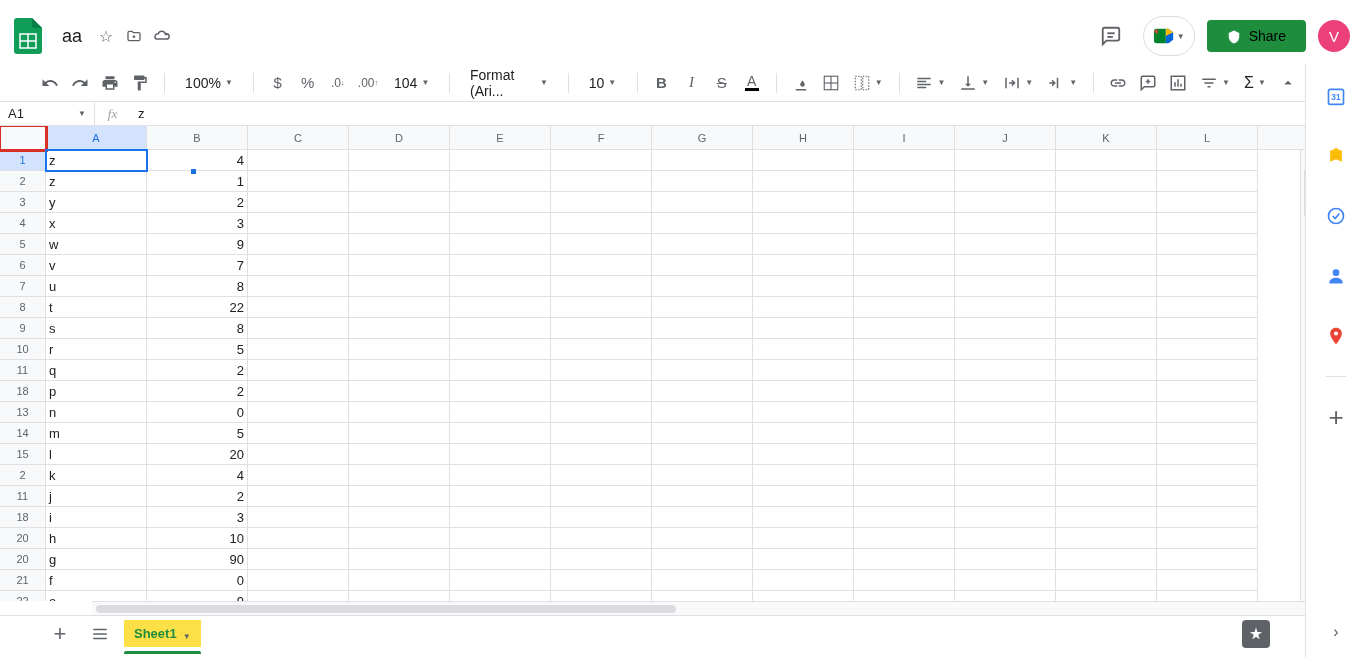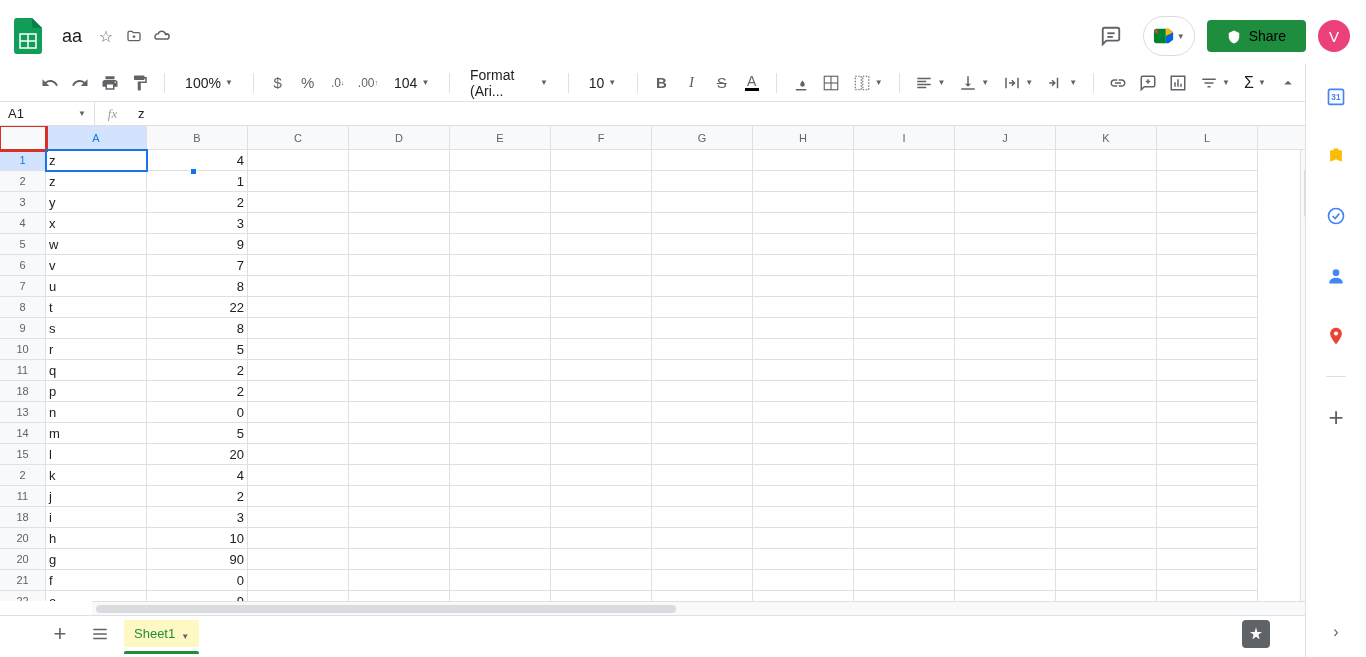--- a/index.html
+++ b/index.html
@@ -48,21 +48,21 @@
 .cell.num { justify-content: flex-end; }
 .cell.selected { outline: 2px solid #1a73e8; outline-offset: -1px; z-index: 2; }
 .selection-handle { position: absolute; width: 7px; height: 7px; background: #1a73e8; border: 1px solid #fff; top: 18px; left: 144px; z-index: 3; }
 .scrollbar-v { position: absolute; right: 0; top: 24px; bottom: 0; width: 14px; background: #f8f9fa; border-left: 1px solid #e0e0e0; }
 .scrollbar-v::before { content: ''; position: absolute; top: 18px; left: 3px; width: 8px; height: 50px; background: #dadce0; border-radius: 4px; }
 .scrollbar-h { position: absolute; bottom: 0; left: 46px; right: 14px; height: 14px; background: #f8f9fa; border-top: 1px solid #e0e0e0; display: flex; align-items: center; }
 .scrollbar-h .thumb { width: 580px; height: 8px; background: #dadce0; border-radius: 4px; margin-left: 4px; }
 .scrollbar-h .arrows { margin-left: auto; display: flex; gap: 2px; }
 .sheet-tabs { display: flex; align-items: center; height: 36px; border-top: 1px solid #e0e0e0; padding: 0 44px; gap: 8px; }
 .tab-btn { width: 32px; height: 32px; display: flex; align-items: center; justify-content: center; cursor: pointer; color: #5f6368; }
-.sheet-tab { padding: 6px 10px; font-size: 13px; color: #1e8e3e; border-bottom: 0; display: flex; align-items: flex-end; gap: 6px; cursor: pointer; font-weight: 400; background: #fef9c3; position: relative; }
+.sheet-tab { padding: 6px 10px; font-size: 13px; color: #1e8e3e; border-bottom: 0; display: flex; align-items: flex-end; gap: 6px; cursor: pointer; font-weight: 700; background: #fde047; position: relative; }
 .sheet-tab::after { content: ''; position: absolute; bottom: -7px; left: 0; right: 0; height: 3px; background: #1e8e3e; border-radius: 2px 2px 0 0; }
 .explore-btn { margin-left: auto; width: 28px; height: 28px; background: #5f6368; border-radius: 4px; display: flex; align-items: center; justify-content: center; cursor: pointer; color: #fff; }
 .side-panel { position: absolute; right: 0; top: 64px; bottom: 0; width: 61px; border-left: 1px solid #e0e0e0; display: flex; flex-direction: column; align-items: center; padding-top: 12px; gap: 20px; background: #fff; }
 .side-icon { width: 40px; height: 40px; display: flex; align-items: center; justify-content: center; cursor: pointer; border-radius: 50%; }
 .side-divider { width: 20px; height: 1px; background: #e0e0e0; }
 .side-collapse { position: absolute; bottom: 16px; color: #5f6368; cursor: pointer; }
 .content-area { margin-right: 52px; }
 .main-area { position: relative; }
 </style>
 </head>

